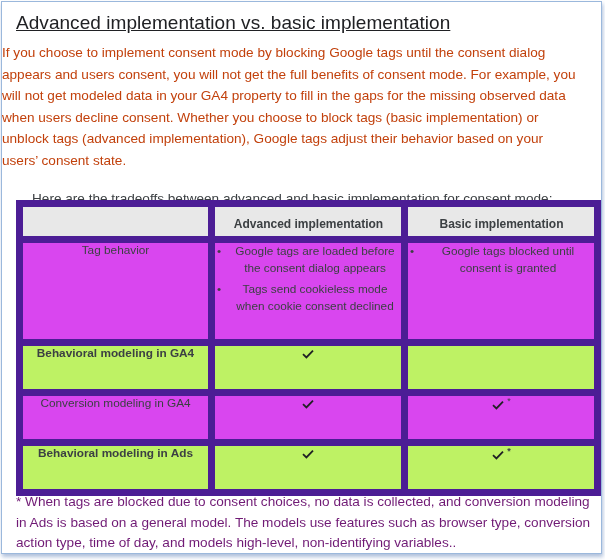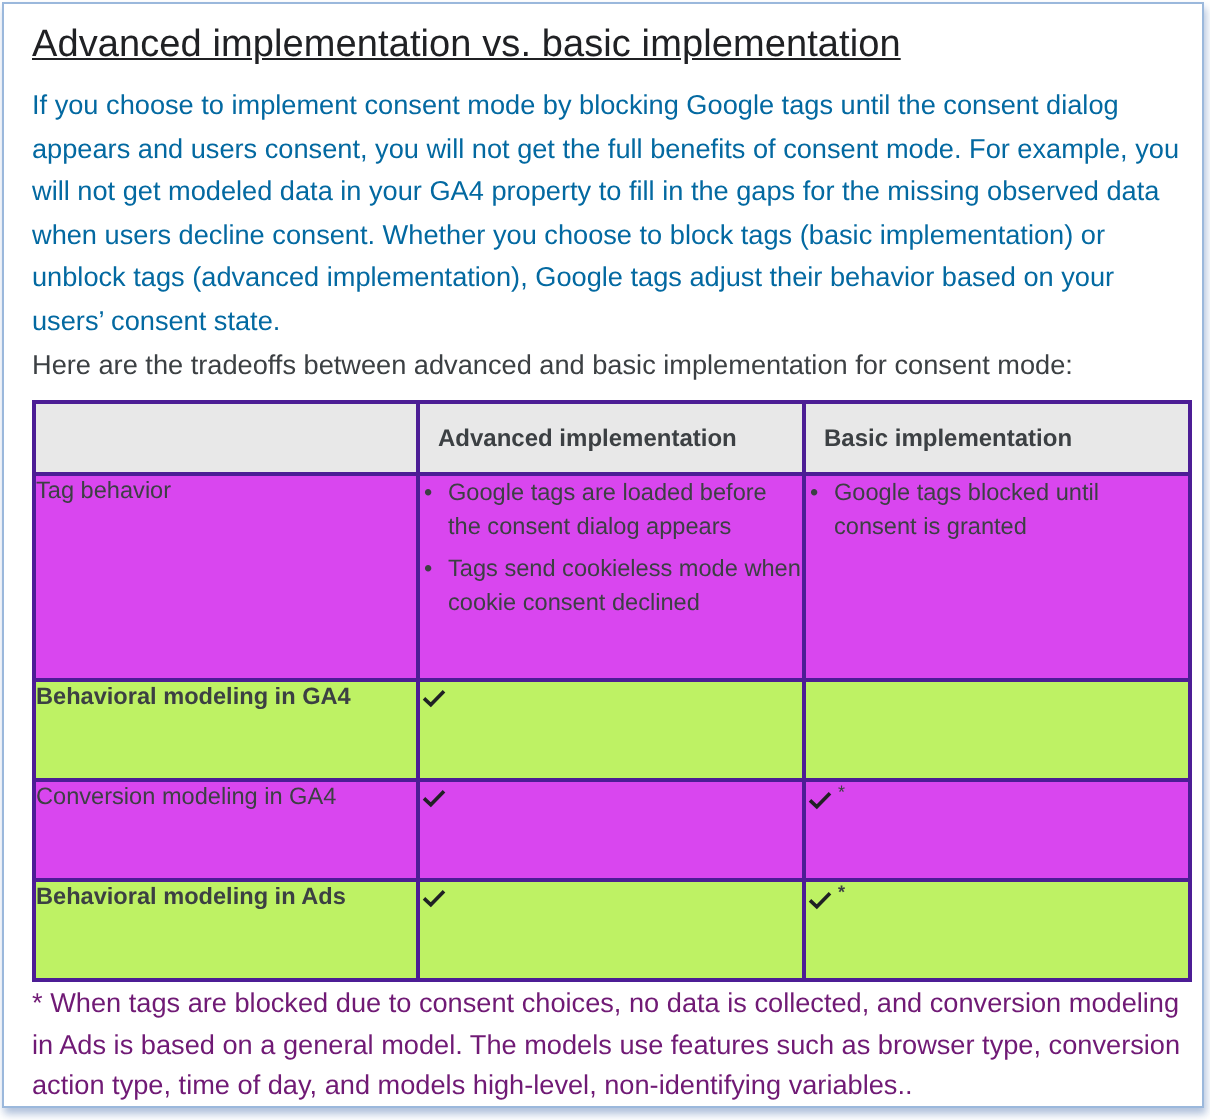--- a/index.html
+++ b/index.html
@@ -32,53 +32,53 @@
       font-size: 19px;
       font-weight: normal;
       color: #202124;
       margin: 0;
       letter-spacing: 0.05px;
       white-space: nowrap;
       text-decoration: underline;
     }
     .para {
       position: absolute;
-      left: 14px;
+      left: 0;
       top: 40px;
       width: 580px;
       font-size: 13.6px;
       line-height: 21.5px;
-      color: #0369a1;
+      color: #c2410c;
       margin: 0;
     }
     .para .line { display: block; white-space: nowrap; }
     .intro {
       position: absolute;
       left: 14px;
       top: 170px;
       font-size: 13.6px;
       line-height: 21px;
       color: #3c4043;
       white-space: nowrap;
-      margin: 0;
+      margin: 16px;
     }
     table.tradeoffs {
       position: absolute;
       left: 14px;
       top: 198px;
       width: 578px;
       border-collapse: collapse;
       table-layout: fixed;
       font-size: 11.8px;
       color: #3c4043;
     }
     table.tradeoffs th, table.tradeoffs td {
-      border: 2px solid #4c1d95;
+      border: 7px solid #4c1d95;
       vertical-align: top;
-      text-align: left;
+      text-align: center;
       padding: 0;
     }
     table.tradeoffs col.c1 { width: 192px; }
     table.tradeoffs col.c2 { width: 193px; }
     table.tradeoffs col.c3 { width: 193px; }
     table.tradeoffs thead tr { height: 36px; background: #e8e8e8; }
     table.tradeoffs th {
       font-weight: bold;
       font-size: 12px;
       color: #3c4043;

